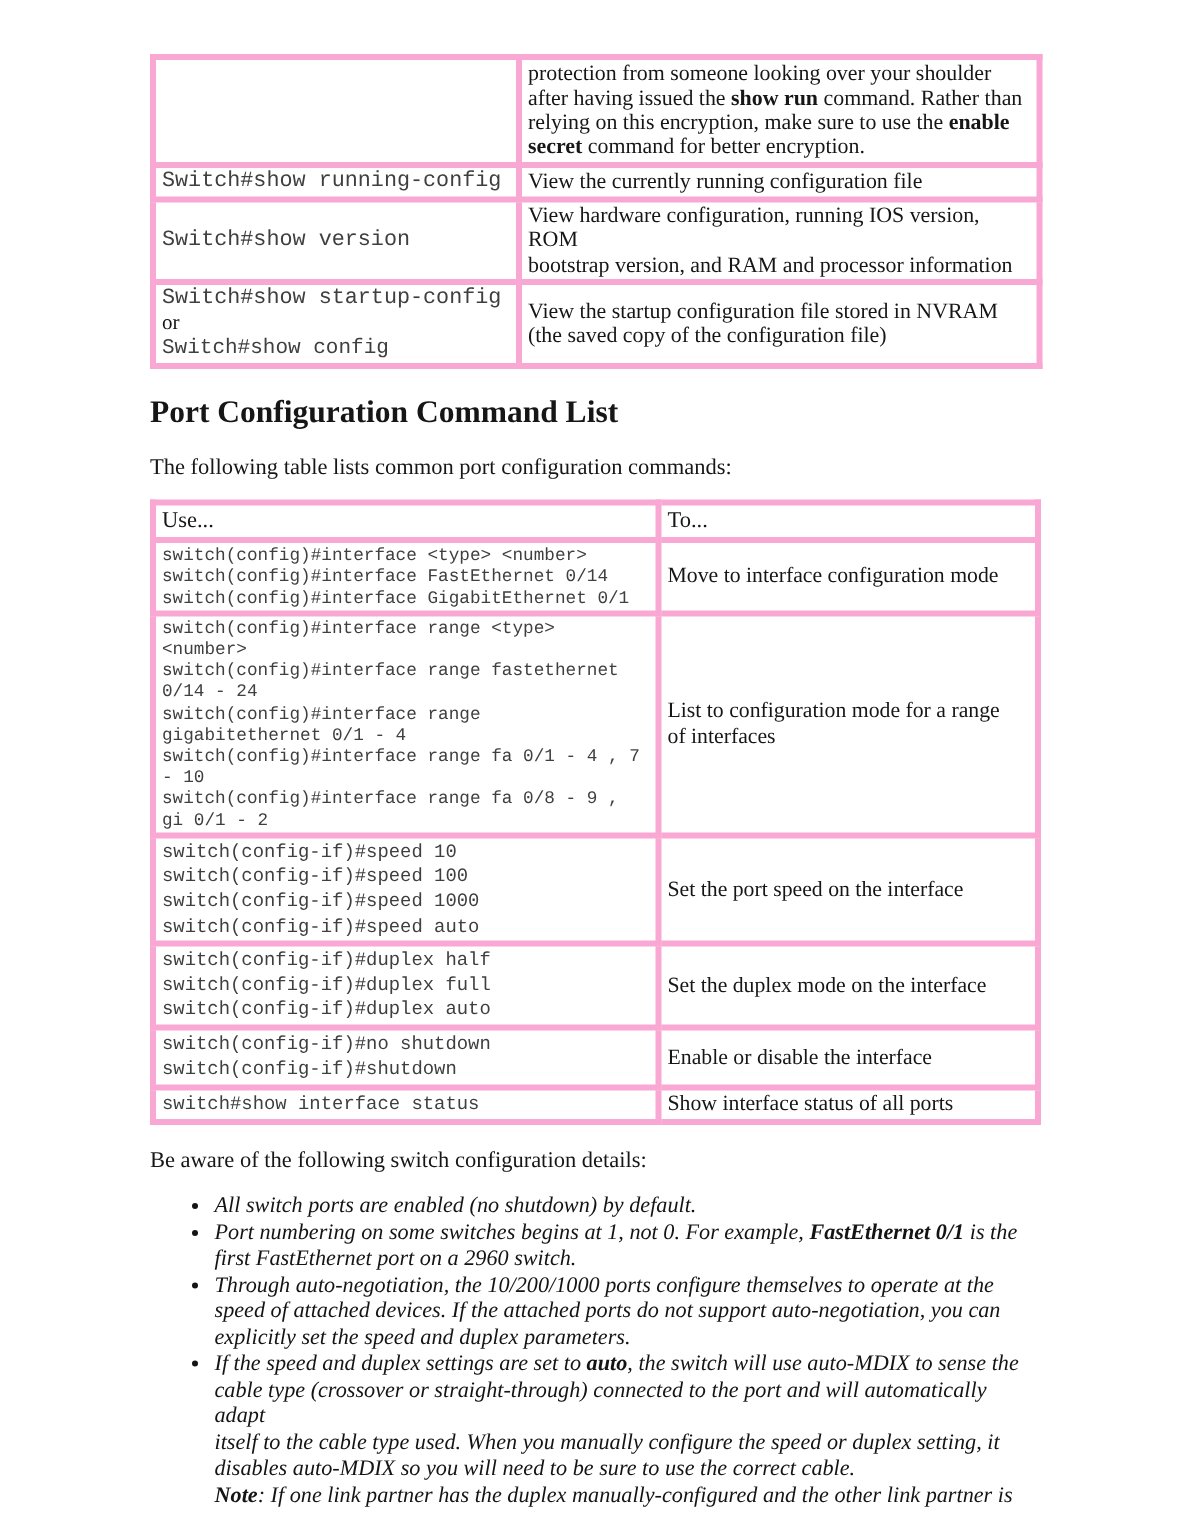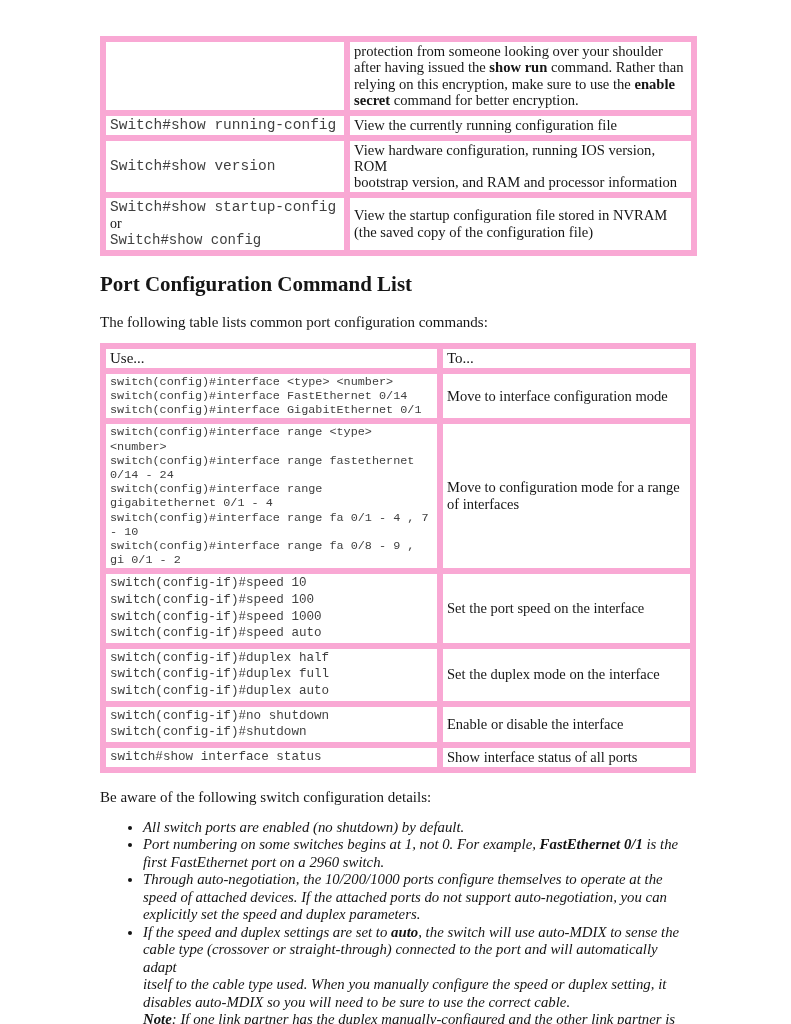--- a/index.html
+++ b/index.html
@@ -6,21 +6,21 @@
   html,body { width:791px; height:1024px; }
   body {
     background:#ffffff;
     font-family:"Liberation Serif", serif;
     color:#161616;
   }
   .page { position:relative; width:791px; height:1024px; background:#fff; overflow:hidden; }
   .content { position:absolute; left:100px; top:36px; width:591px; }
 
   table { border-collapse:collapse; table-layout:fixed; width:591px; }
-  td { border:6px solid #f9a8d4; vertical-align:middle; padding:1px 4px; overflow:hidden;margin-top:40px; }
+  td { border:4px solid #f9a8d4; vertical-align:middle; padding:1px 4px; overflow:hidden;margin-top:40px; }
 
   .serif { font-size:14.5px; line-height:17px; white-space:pre-line; }
   .mono  { font-family:"Liberation Mono", monospace; color:#3f3f3f; white-space:pre; }
 
   .t1 .mono { font-size:14.5px; line-height:17px; }
   .t1 .serif { font-size:14.6px; line-height:16.4px; }
   .or-label { font-size:14px; line-height:16px; color:#161616; display:block; }
   .cmd-line { display:block; }
 
   .t2 { margin-top:12px; width:590px; }
@@ -107,21 +107,21 @@
         <td class="mono mono-sm">switch(config)#interface range &lt;type&gt;
 &lt;number&gt;
 switch(config)#interface range fastethernet
 0/14 - 24
 switch(config)#interface range
 gigabitethernet 0/1 - 4
 switch(config)#interface range fa 0/1 - 4 , 7
 - 10
 switch(config)#interface range fa 0/8 - 9 ,
 gi 0/1 - 2</td>
-        <td class="serif">Move to configuration mode for a range
+        <td class="serif">List to configuration mode for a range
 of interfaces</td>
       </tr>
       <tr style="height:71px">
         <td class="mono mono-md">switch(config-if)#speed 10
 switch(config-if)#speed 100
 switch(config-if)#speed 1000
 switch(config-if)#speed auto</td>
         <td class="serif">Set the port speed on the interface</td>
       </tr>
       <tr style="height:53px">

